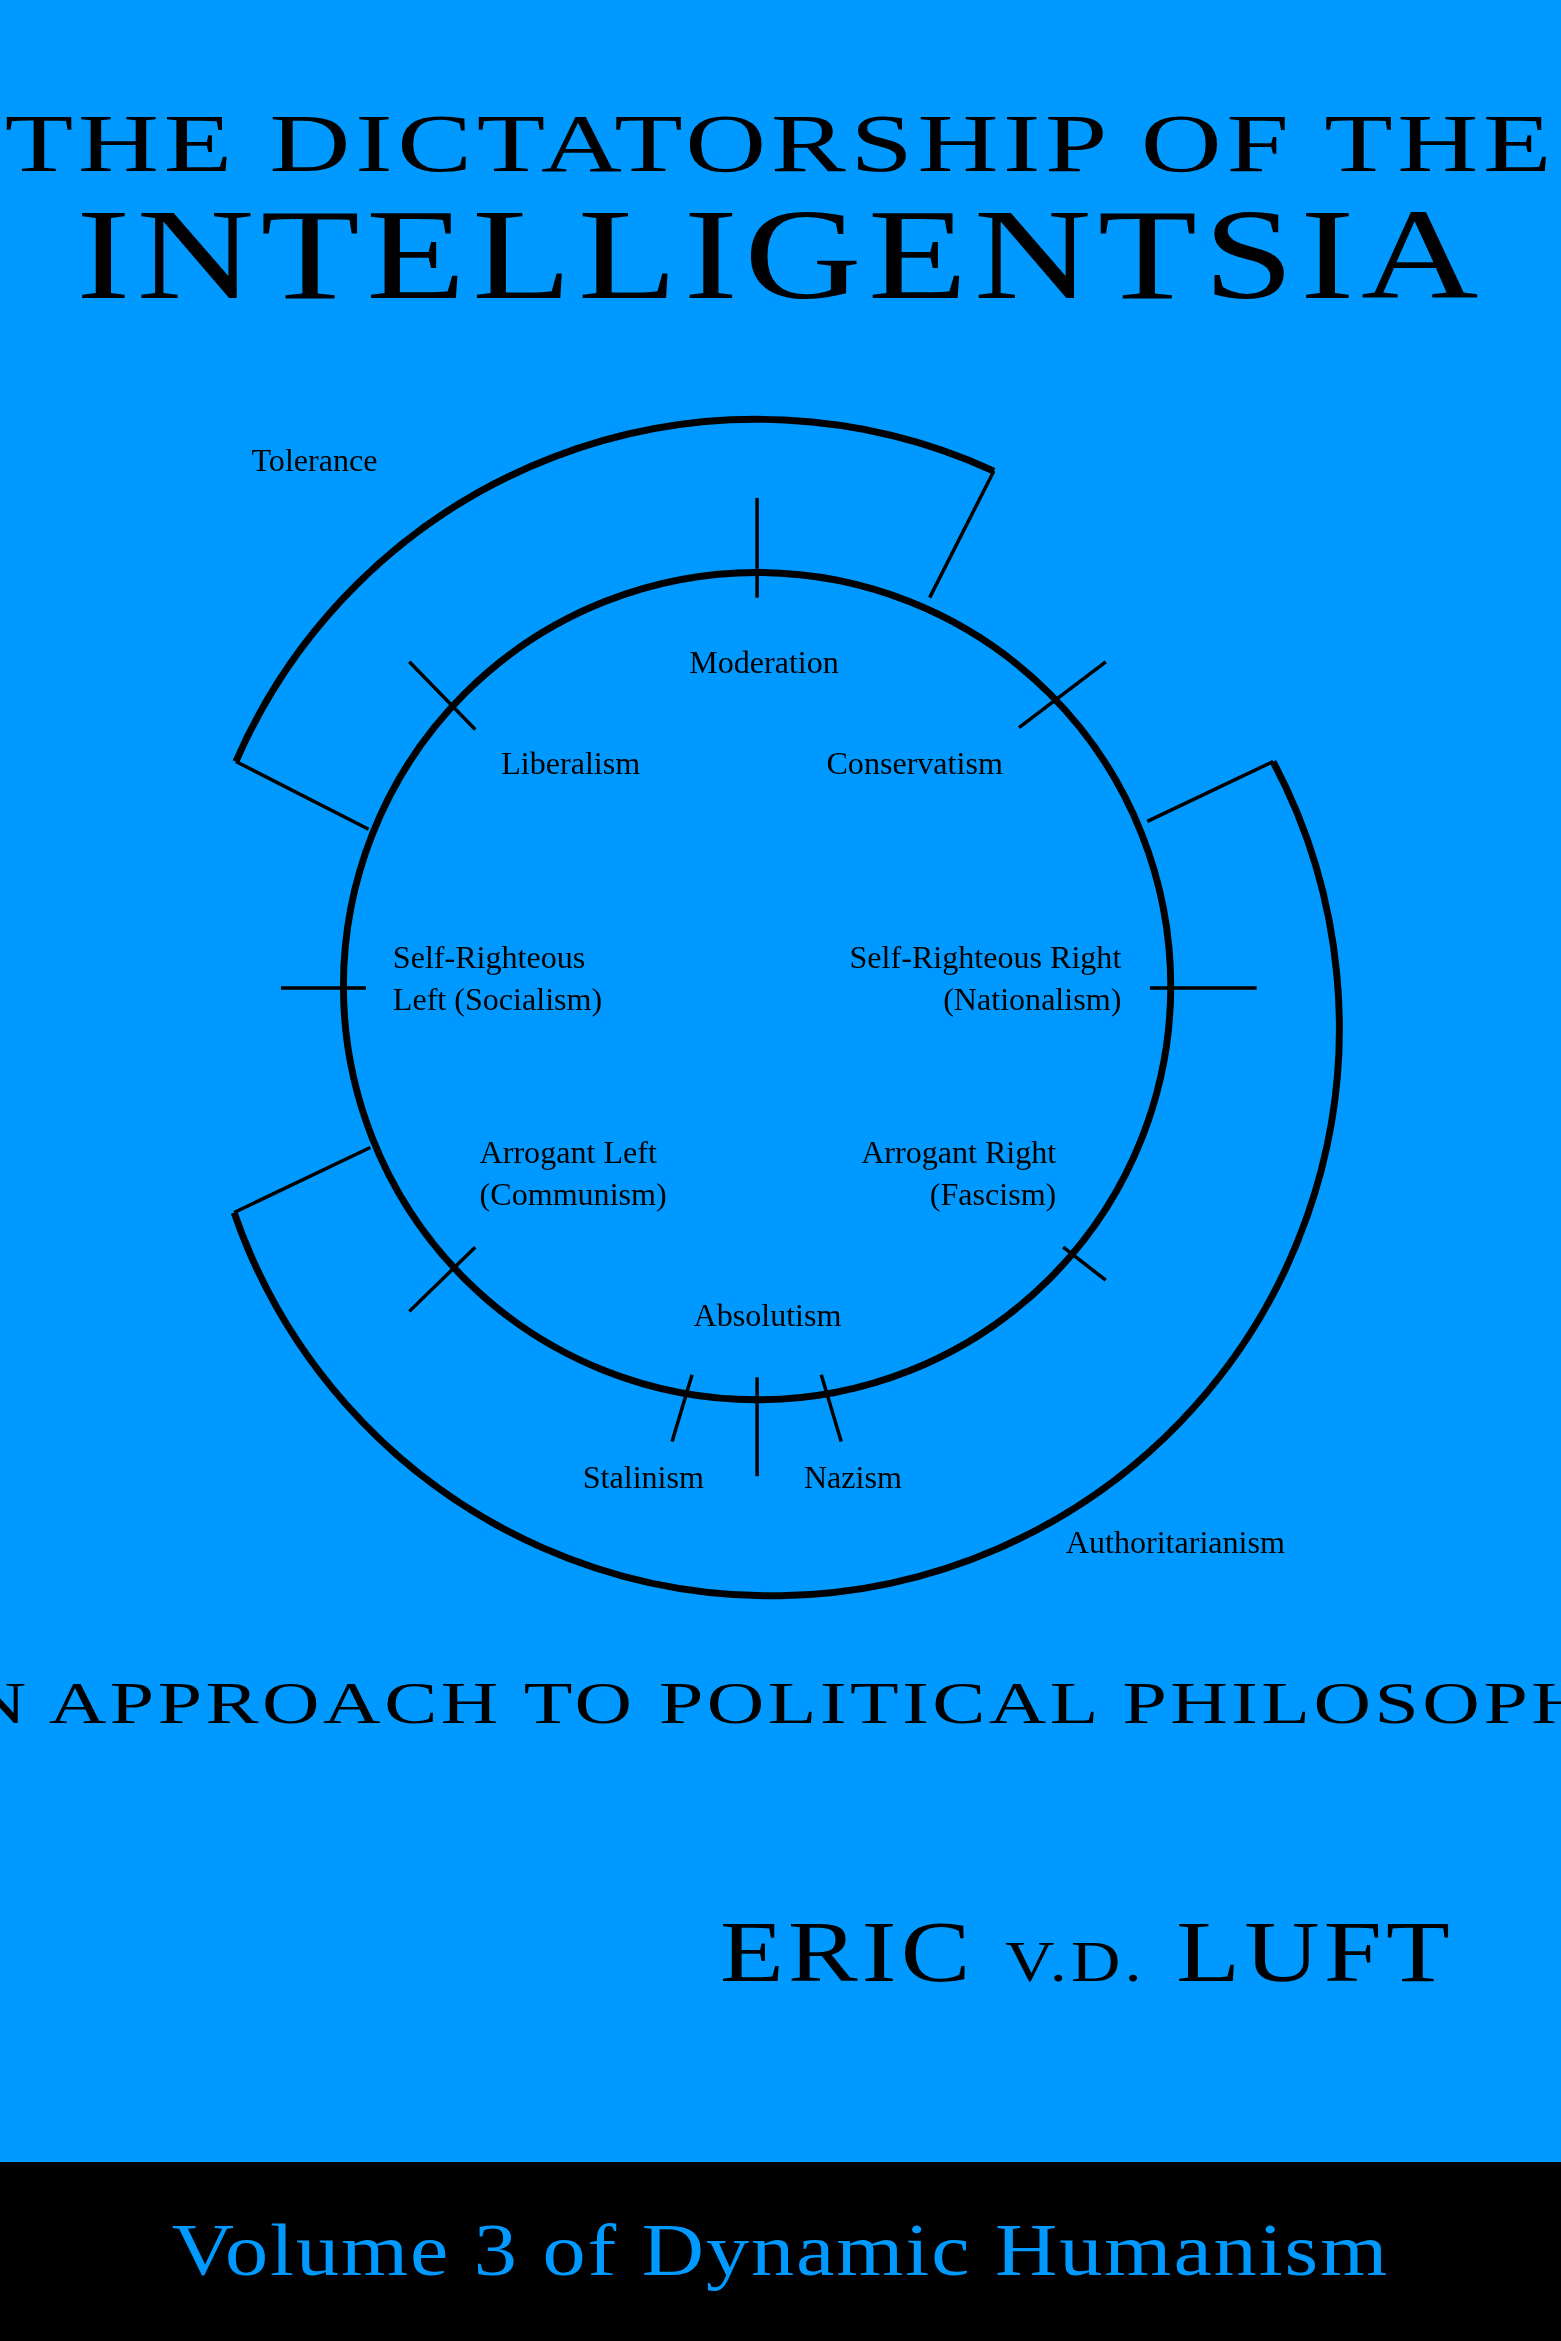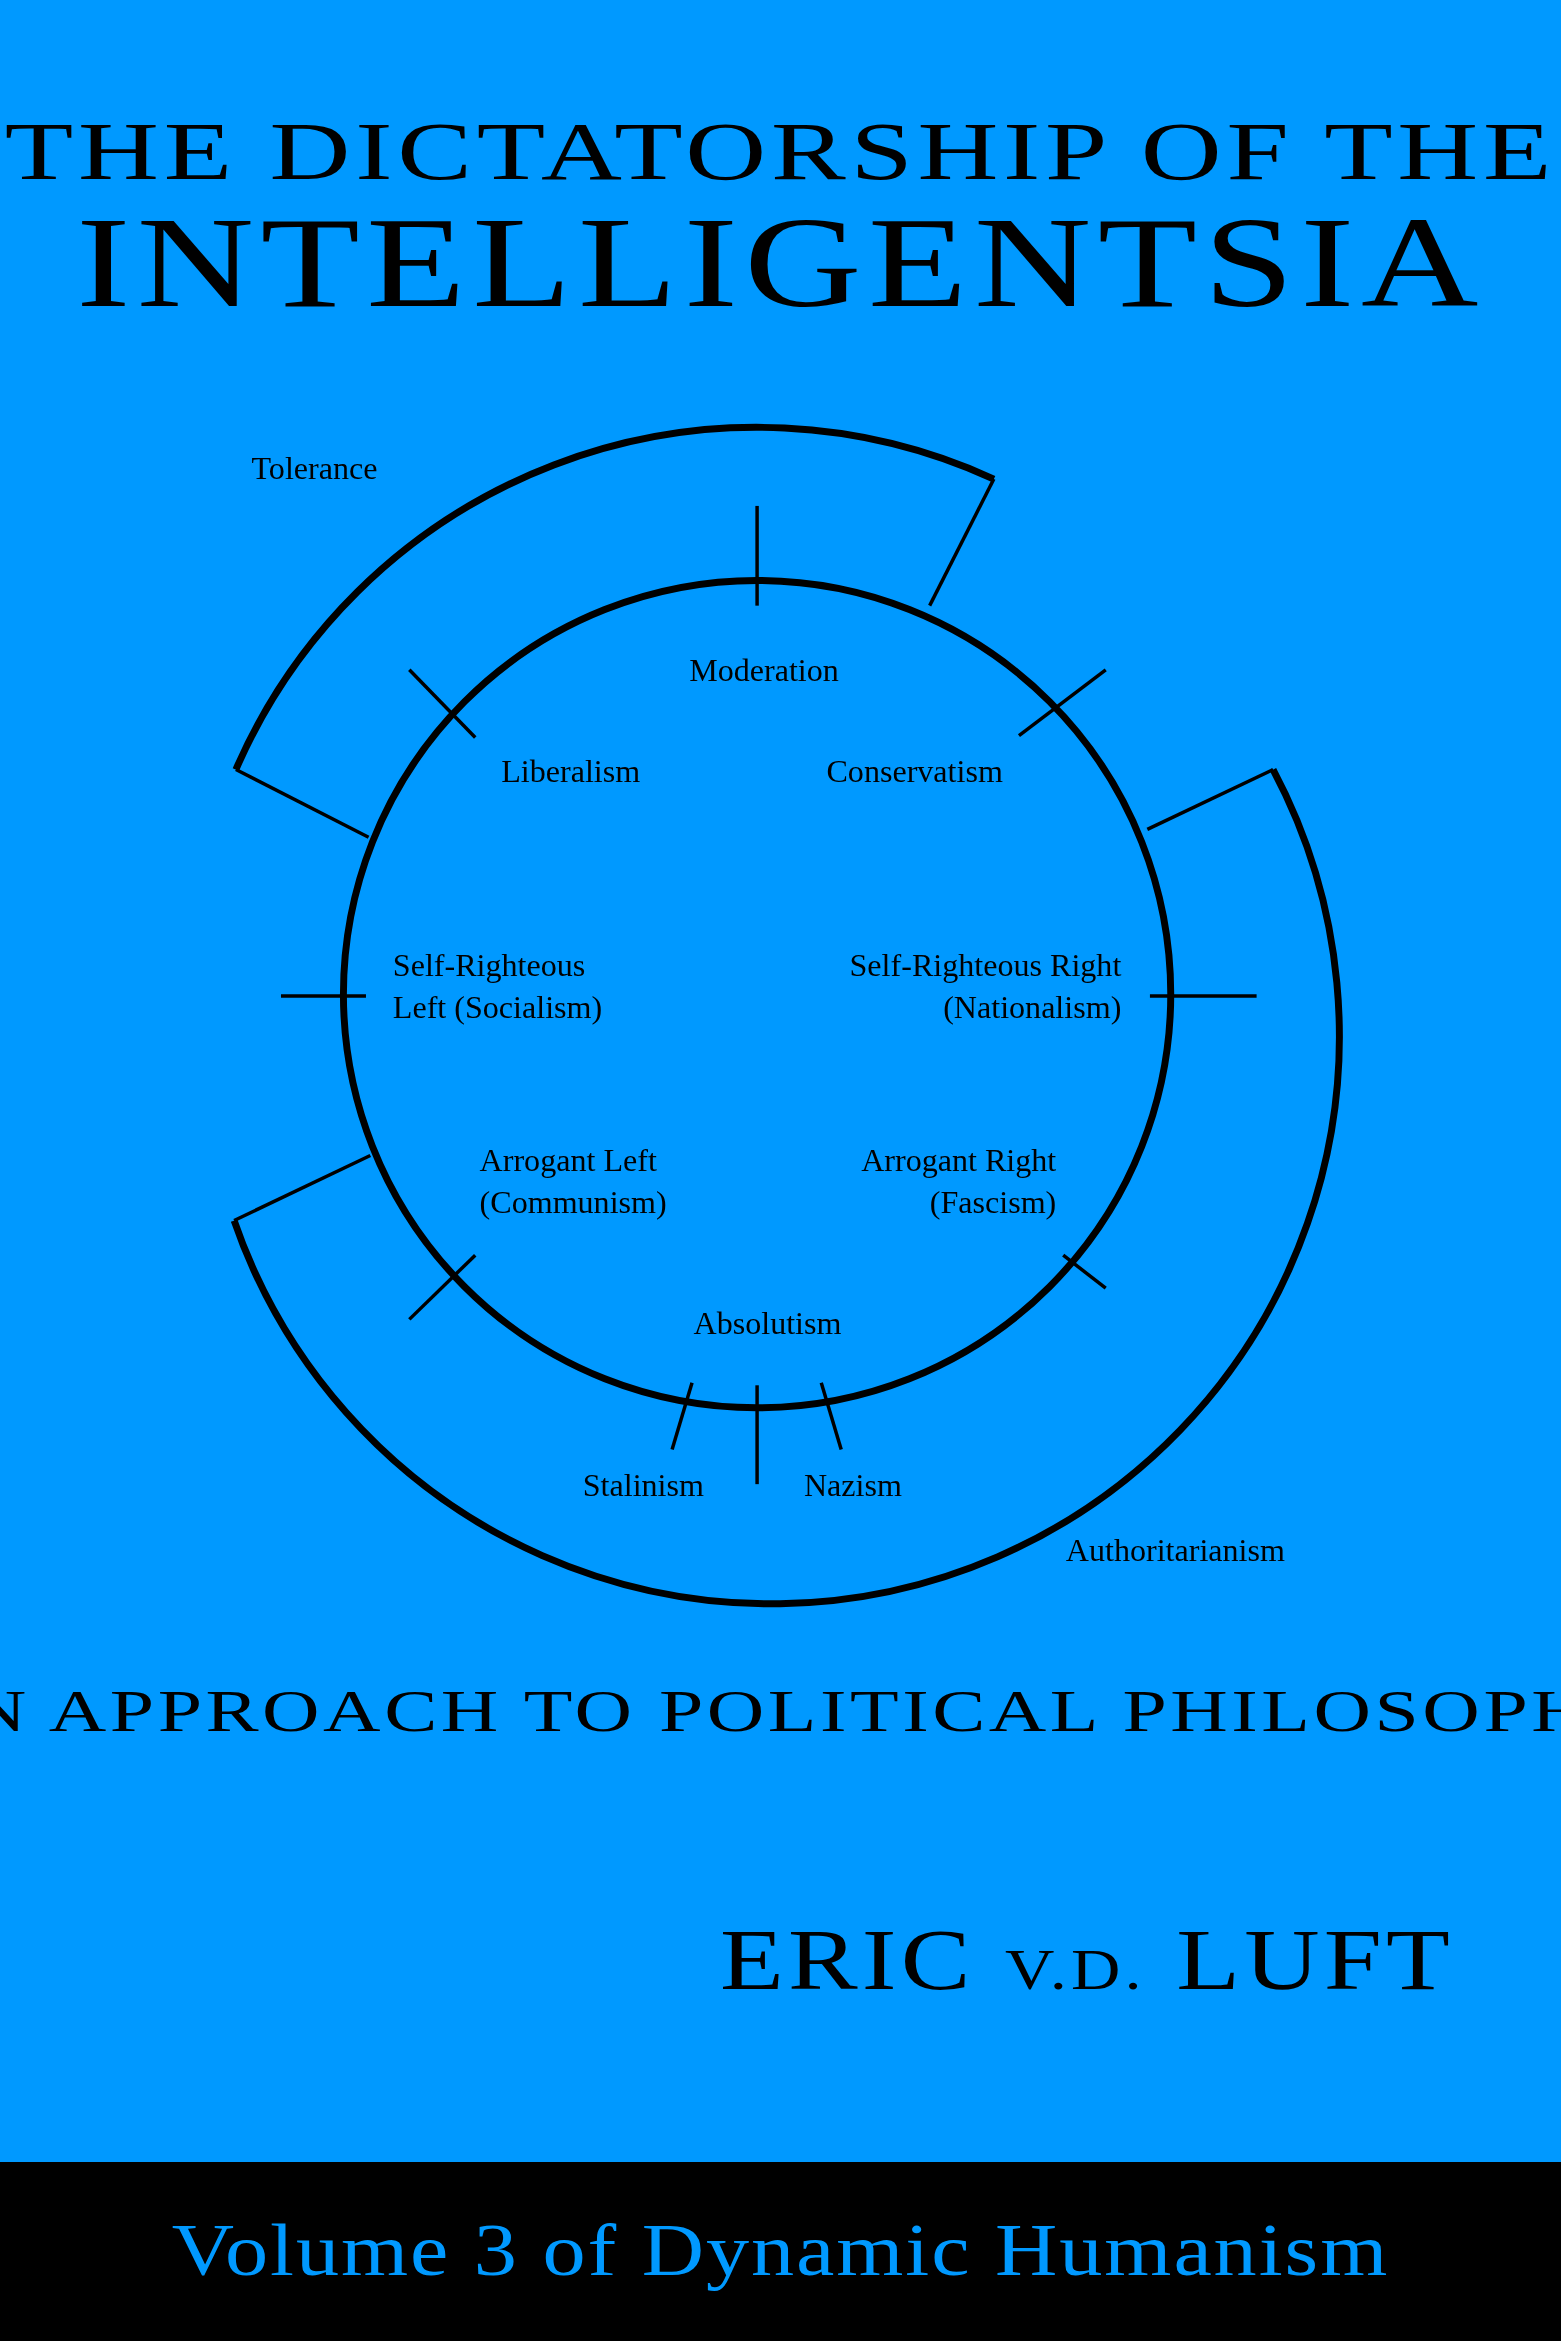--- a/index.html
+++ b/index.html
@@ -1,17 +1,17 @@
 <!DOCTYPE html>
 <html style="font-size:14px"><head>
 <meta charset="utf-8">
 <style>
   html, body { margin:0; padding:0; }
   body { width:1561px; height:2342px; position:relative; overflow:hidden; background:#0099ff; font-family:"Liberation Serif", serif; }
-  .cover { position:absolute; left:0; top:8px; width:1561px; height:2162px; background:#0099ff; }
+  .cover { position:absolute; left:0; top:0; width:1561px; height:2162px; background:#0099ff; }
   .title-line1 { position:absolute; left:0; width:1561px; top:102px; text-align:center; font-size:83px; line-height:83px; color:#000; letter-spacing:3.5px; font-family:"Liberation Serif", serif; transform:scaleX(1.35); transform-origin:center; }
   .title-line2 { position:absolute; left:0; width:1561px; top:189px; text-align:center; font-size:130px; line-height:130px; color:#000; letter-spacing:5.2px; font-family:"Liberation Serif", serif; transform:scaleX(1.25); transform-origin:center; }
   .diagram { position:absolute; left:0; top:0; width:1561px; height:1648px; }
   .lbl { font-family:"Liberation Serif", serif; font-size:37px; fill:#000; }
   .subtitle { position:absolute; left:0; width:1561px; top:1674px; text-align:center; font-size:59px; line-height:59px; color:#000; letter-spacing:2.6px; transform:scaleX(1.35); transform-origin:center; }
   .author { position:absolute; left:720px; width:781px; top:1908px; font-size:87px; line-height:87px; color:#000; letter-spacing:3.5px; transform:scaleX(1.2); transform-origin:left; }
   .author .small { font-size:57px; }
   .footer { position:absolute; left:0; top:2162px; width:1561px; height:212px; background:#000; }
   .footer-text { position:absolute; left:0; width:1561px; top:50px; text-align:center; font-size:75px; line-height:75px; color:#0099ff; font-family:"Liberation Serif", serif; transform:scaleX(1.15); transform-origin:center; letter-spacing:1.7px; }
 </style>

